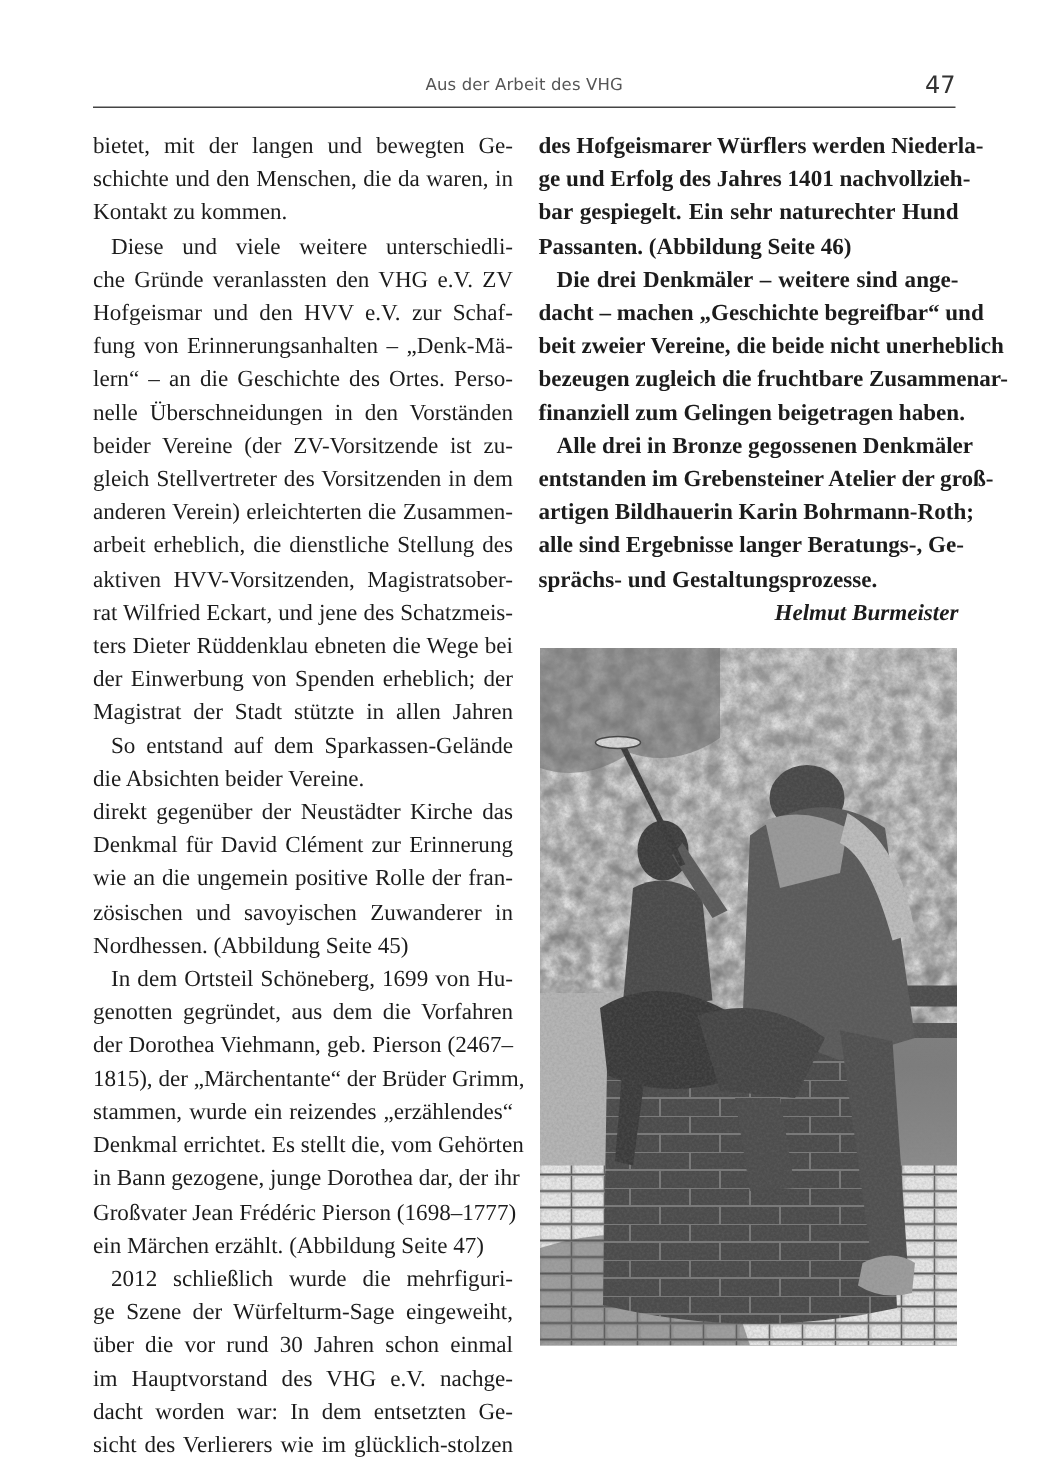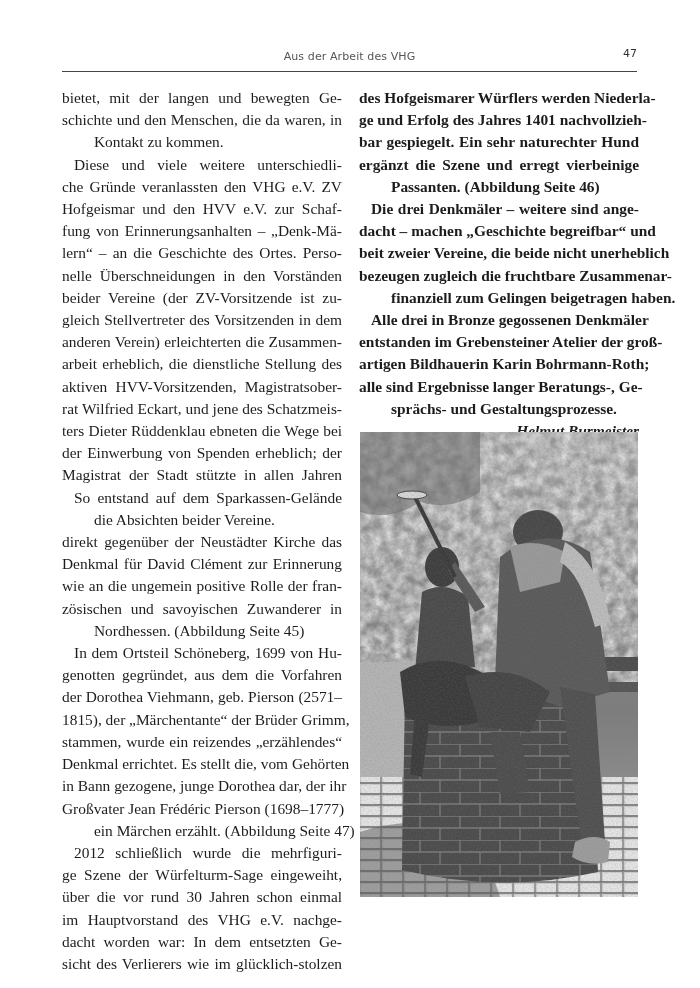--- a/index.html
+++ b/index.html
@@ -3,31 +3,31 @@
 <meta charset="utf-8">
 <style>
   html, body { margin: 0; padding: 0; background: #ffffff; }
   body { width: 700px; height: 988px; position: relative; overflow: hidden; color: #1a1a1a; }
   .header-title {
     position: absolute; left: 62px; width: 575px; top: 50px; text-align: center;
     font-family: "DejaVu Sans", sans-serif; font-size: 11px; color: #555; letter-spacing: 0.1px;
   }
   .page-number {
     position: absolute; right: 63px; top: 47px;
-    font-family: "DejaVu Sans", sans-serif; font-size: 11px; color: #333;
+    font-family: "DejaVu Sans", sans-serif; font-size: 16px; color: #333;
   }
   .header-rule { position: absolute; left: 62px; top: 71px; width: 575px; height: 1px; background: #444; }
   .col {
     position: absolute; top: 87px; width: 280px;
     font-family: "Liberation Serif", serif; font-size: 15.4px; line-height: 22.2px; color: #1c1c1c;
   }
   .col-left { left: 62px; }
   .col-right { left: 359px; font-weight: bold; }
   .line { display: block; text-align: justify; text-align-last: justify; white-space: nowrap; }
-  .line.last { text-align-last: left; margin-left: 32px; }
+  .line.last { text-align-last: left; }
   .line.ind { padding-left: 12px; }
   .signature { text-align: right; font-style: italic; display: block; }
   .photo {
     position: absolute; left: 360px; top: 432px; width: 278px; height: 465px; overflow: hidden;
     background: #8a8a8a;
   }
   .photo svg { display: block; width: 100%; height: 100%; }
 </style>
 </head>
 <body>
@@ -59,40 +59,39 @@
   <span class="line">Magistrat der Stadt stützte in allen Jahren</span>
   <span class="line ind">So entstand auf dem Sparkassen-Gelände</span>
   <span class="line last">die Absichten beider Vereine.</span>
   <span class="line">direkt gegenüber der Neustädter Kirche das</span>
   <span class="line">Denkmal für David Clément zur Erinnerung</span>
   <span class="line">wie an die ungemein positive Rolle der fran-</span>
   <span class="line">zösischen und savoyischen Zuwanderer in</span>
   <span class="line last">Nordhessen. (Abbildung Seite 45)</span>
   <span class="line ind">In dem Ortsteil Schöneberg, 1699 von Hu-</span>
   <span class="line">genotten gegründet, aus dem die Vorfahren</span>
-  <span class="line">der Dorothea Viehmann, geb. Pierson (2571–</span>
+  <span class="line">der Dorothea Viehmann, geb. Pierson (2467–</span>
   <span class="line">1815), der „Märchentante“ der Brüder Grimm,</span>
   <span class="line">stammen, wurde ein reizendes „erzählendes“</span>
   <span class="line">Denkmal errichtet. Es stellt die, vom Gehörten</span>
   <span class="line">in Bann gezogene, junge Dorothea dar, der ihr</span>
   <span class="line">Großvater Jean Frédéric Pierson (1698–1777)</span>
   <span class="line last">ein Märchen erzählt. (Abbildung Seite 47)</span>
   <span class="line ind">2012 schließlich wurde die mehrfiguri-</span>
   <span class="line">ge Szene der Würfelturm-Sage eingeweiht,</span>
   <span class="line">über die vor rund 30 Jahren schon einmal</span>
   <span class="line">im Hauptvorstand des VHG e.V. nachge-</span>
   <span class="line">dacht worden war: In dem entsetzten Ge-</span>
   <span class="line">sicht des Verlierers wie im glücklich-stolzen</span>
 </div>
 
 <div class="col col-right">
   <span class="line">des Hofgeismarer Würflers werden Niederla-</span>
   <span class="line">ge und Erfolg des Jahres 1401 nachvollzieh-</span>
   <span class="line">bar gespiegelt. Ein sehr naturechter Hund</span>
-  <span class="line">ergänzt die Szene und erregt vierbeinige</span>
   <span class="line last">Passanten. (Abbildung Seite 46)</span>
   <span class="line ind">Die drei Denkmäler – weitere sind ange-</span>
   <span class="line">dacht – machen „Geschichte begreifbar“ und</span>
   <span class="line">beit zweier Vereine, die beide nicht unerheblich</span>
   <span class="line">bezeugen zugleich die fruchtbare Zusammenar-</span>
   <span class="line last">finanziell zum Gelingen beigetragen haben.</span>
   <span class="line ind">Alle drei in Bronze gegossenen Denkmäler</span>
   <span class="line">entstanden im Grebensteiner Atelier der groß-</span>
   <span class="line">artigen Bildhauerin Karin Bohrmann-Roth;</span>
   <span class="line">alle sind Ergebnisse langer Beratungs-, Ge-</span>

